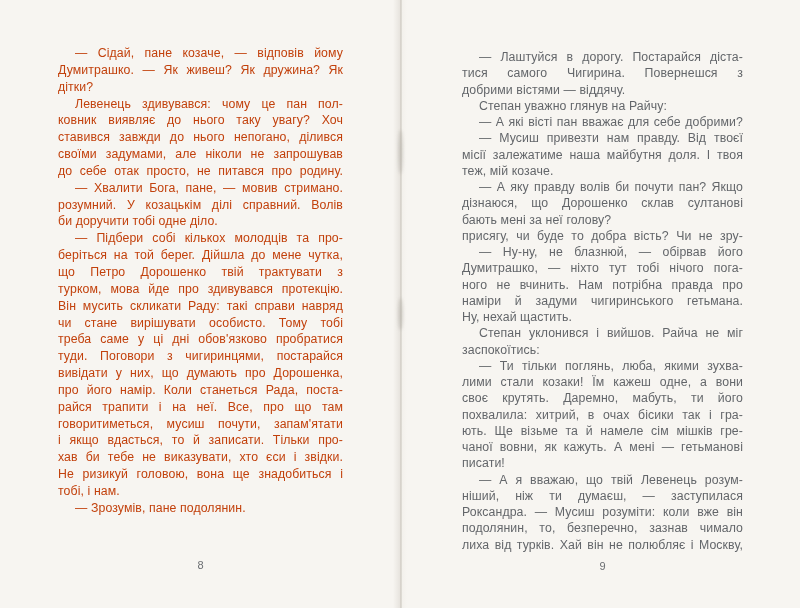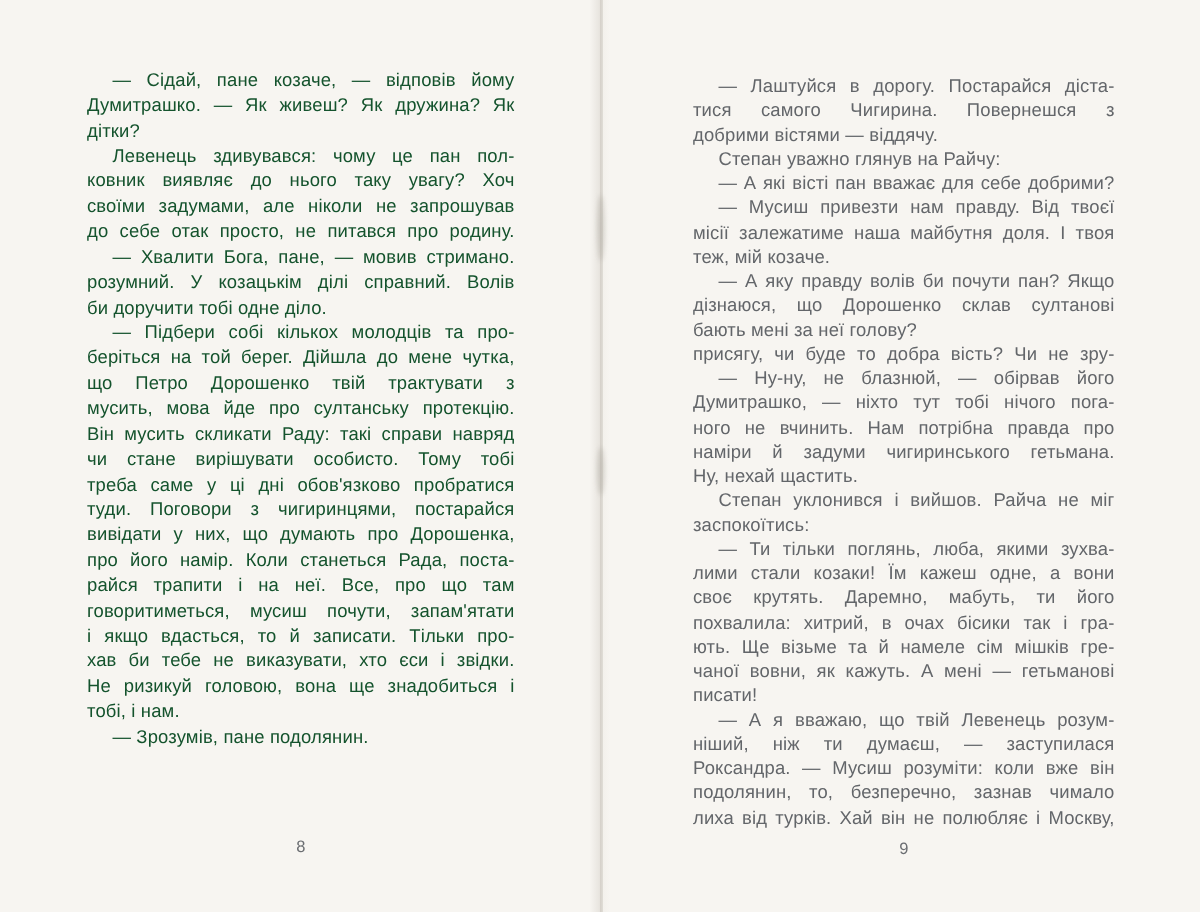--- a/index.html
+++ b/index.html
@@ -76,35 +76,36 @@
 </head>
 <body style="background: rgb(247, 245, 241);">
 
 <div class="spread">
 
   <div class="gutter-shadow"></div>
   <div class="gutter-line"></div>
   <div class="crease crease-1"></div>
   <div class="crease crease-2"></div>
 
-  <div class="page-text col-left" style="color: #14532d;">
+  <div class="page-text col-left" style="color: #c2410c;">
       <div class="line ind j">— Сідай, пане козаче, — відповів йому</div>
       <div class="line j">Думитрашко. — Як живеш? Як дружина? Як</div>
       <div class="line">дітки?</div>
       <div class="line ind j">Левенець здивувався: чому це пан пол-</div>
       <div class="line j">ковник виявляє до нього таку увагу? Хоч</div>
+      <div class="line j">ставився завжди до нього непогано, ділився</div>
       <div class="line j">своїми задумами, але ніколи не запрошував</div>
       <div class="line j">до себе отак просто, не питався про родину.</div>
       <div class="line ind j">— Хвалити Бога, пане, — мовив стримано.</div>
       <div class="line j">розумний. У козацькім ділі справний. Волів</div>
       <div class="line">би доручити тобі одне діло.</div>
       <div class="line ind j">— Підбери собі кількох молодців та про-</div>
       <div class="line j">беріться на той берег. Дійшла до мене чутка,</div>
       <div class="line j">що Петро Дорошенко твій трактувати з</div>
-      <div class="line j">мусить, мова йде про султанську протекцію.</div>
+      <div class="line j">турком, мова йде про здивувався протекцію.</div>
       <div class="line j">Він мусить скликати Раду: такі справи навряд</div>
       <div class="line j">чи стане вирішувати особисто. Тому тобі</div>
       <div class="line j">треба саме у ці дні обов'язково пробратися</div>
       <div class="line j">туди. Поговори з чигиринцями, постарайся</div>
       <div class="line j">вивідати у них, що думають про Дорошенка,</div>
       <div class="line j">про його намір. Коли станеться Рада, поста-</div>
       <div class="line j">райся трапити і на неї. Все, про що там</div>
       <div class="line j">говоритиметься, мусиш почути, запам'ятати</div>
       <div class="line j">і якщо вдасться, то й записати. Тільки про-</div>
       <div class="line j">хав би тебе не виказувати, хто єси і звідки.</div>

